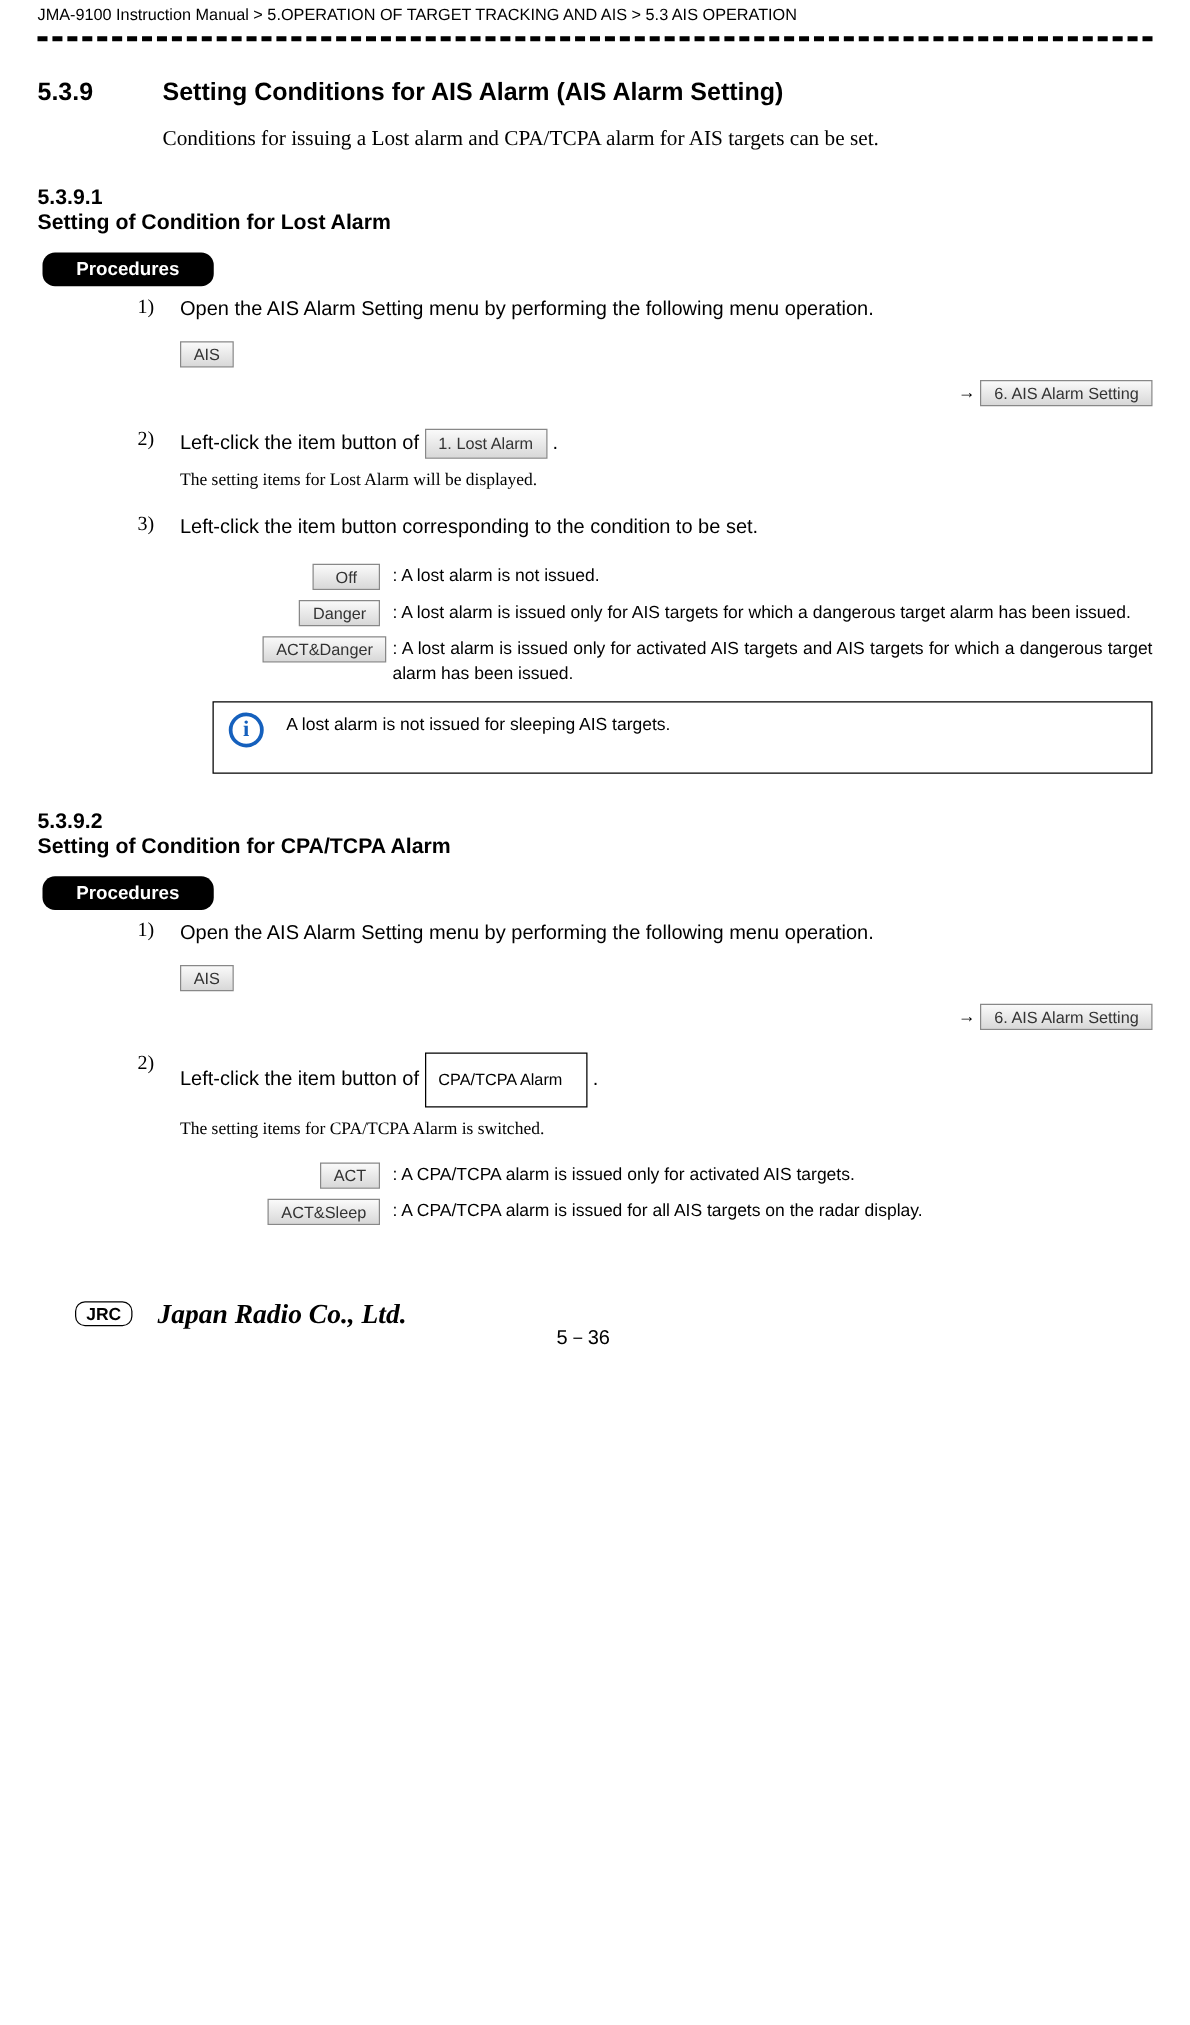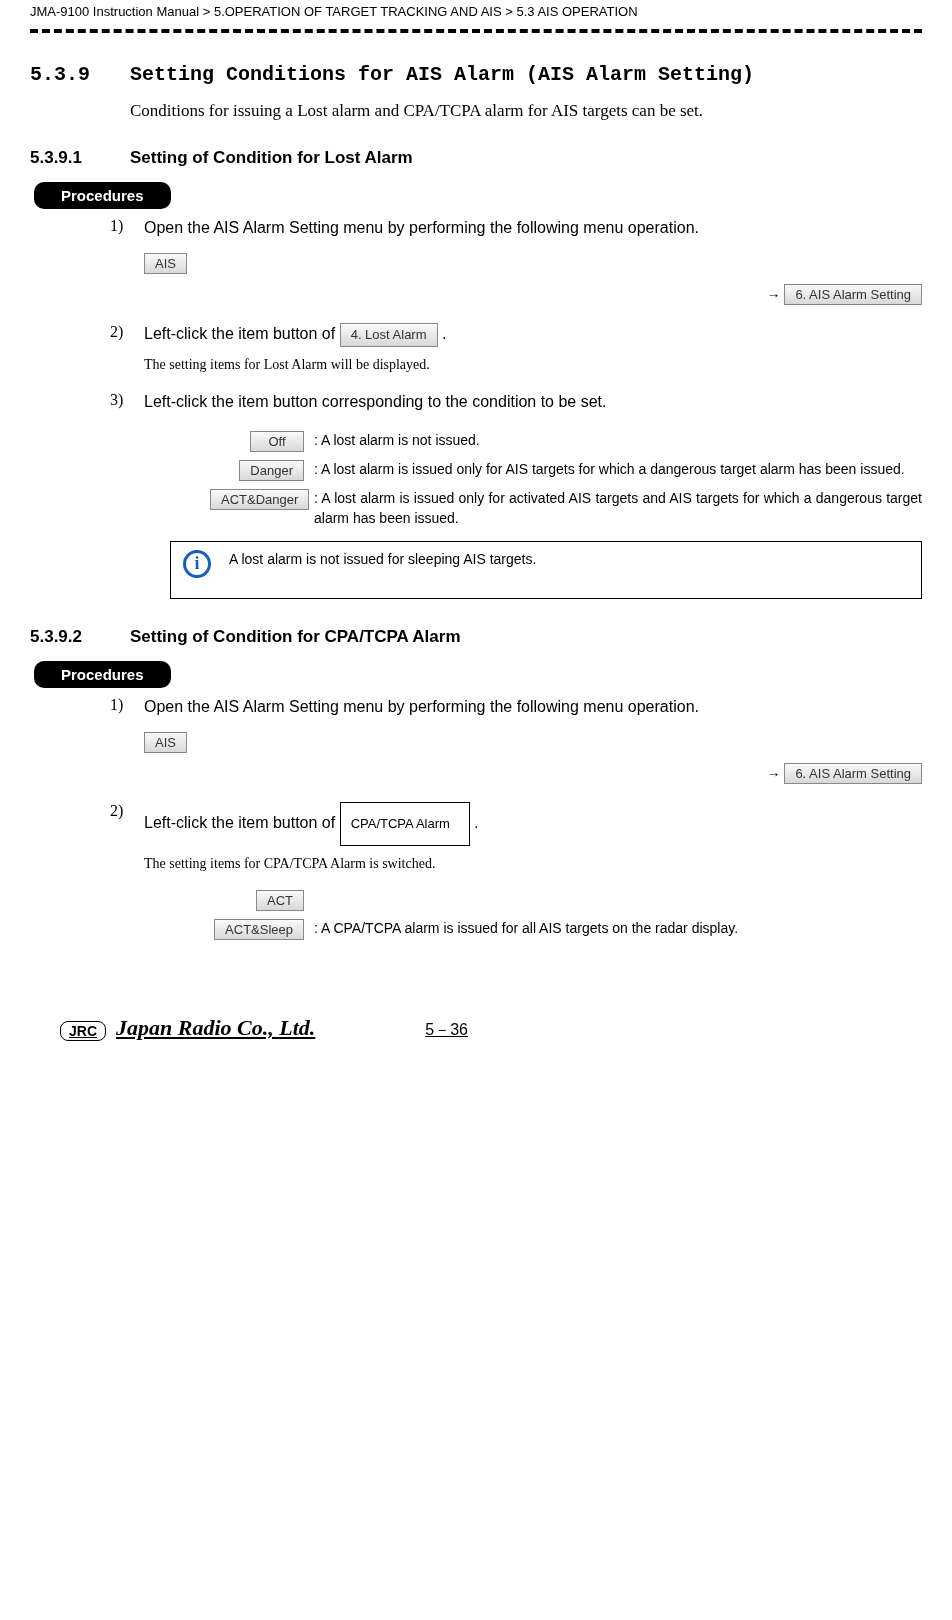--- a/index.html
+++ b/index.html
@@ -21,40 +21,40 @@
   .dashed-separator {
     border: none;
     border-top: 4px dashed #000;
     margin: 6px 0 30px 0;
   }
   .section-title {
     font-size: 20px;
     font-weight: bold;
     margin-bottom: 12px;
     display: flex;
-    font-family: Liberation Mono, monospace;
   }
   .section-number {
     width: 100px;
     flex-shrink: 0;
   }
   .body-indent {
     margin-left: 100px;
   }
   .body-text {
     font-family: Georgia, "Times New Roman", serif;
     font-size: 17px;
     line-height: 1.5;
   }
   .subsection-title {
     font-size: 17px;
     font-weight: bold;
     margin-top: 24px;
     margin-bottom: 14px;
     display: flex;
+    flex-direction: column;
   }
   .subsection-number {
     width: 100px;
     flex-shrink: 0;
   }
   .procedures-badge {
     display: inline-block;
     background: #000;
     color: #fff;
     font-weight: bold;
@@ -158,24 +158,23 @@
     flex-shrink: 0;
     font-family: Georgia, serif;
   }
   .info-text {
     font-size: 14px;
     line-height: 1.4;
   }
   .footer {
     margin-top: 40px;
     display: flex;
-    align-items: flex-end;
-    gap: 10px;
+    align-items: center;
+    gap: 20px;
     padding-left: 30px;
-    text-decoration: underline;
   }
   .jrc-badge {
     border: 1.5px solid #000;
     border-radius: 8px;
     font-weight: bold;
     font-size: 14px;
     padding: 1px 8px;
   }
   .company-name {
     font-family: "Brush Script MT", cursive;
@@ -225,21 +224,21 @@
       </div>
     </div>
   </div>
 
   
   <div class="step">
     <div class="step-row">
       <span class="step-num">2)</span>
       <span class="step-title">
         <span>Left-click the item button of </span>
-        <span class="menu-btn">4. Lost Alarm</span>
+        <span class="menu-btn">1. Lost Alarm</span>
         <span> .</span>
       </span>
     </div>
     <div class="step-content step-desc">The setting items for Lost Alarm will be displayed.</div>
   </div>
 
   
   <div class="step">
     <div class="step-row">
       <span class="step-num">3)</span>
@@ -299,20 +298,21 @@
         <span class="outline-btn" style="min-width:130px;">CPA/TCPA Alarm</span>
         <span>.</span>
       </span>
     </div>
     <div class="step-content step-desc">The setting items for CPA/TCPA Alarm is switched.</div>
   </div>
 
   <div class="option-table">
     <div class="option-row">
       <div class="option-btn-cell"><span class="menu-btn" style="min-width:44px;text-align:center;">ACT</span></div>
+      <div class="option-desc">: A CPA/TCPA alarm is issued only for activated AIS targets.</div>
     </div>
     <div class="option-row">
       <div class="option-btn-cell"><span class="menu-btn">ACT&amp;Sleep</span></div>
       <div class="option-desc">: A CPA/TCPA alarm is issued for all AIS targets on the radar display.</div>
     </div>
   </div>
 
   <div class="footer">
     <span class="jrc-badge">JRC</span>
     <span class="company-name">Japan Radio Co., Ltd.</span>

